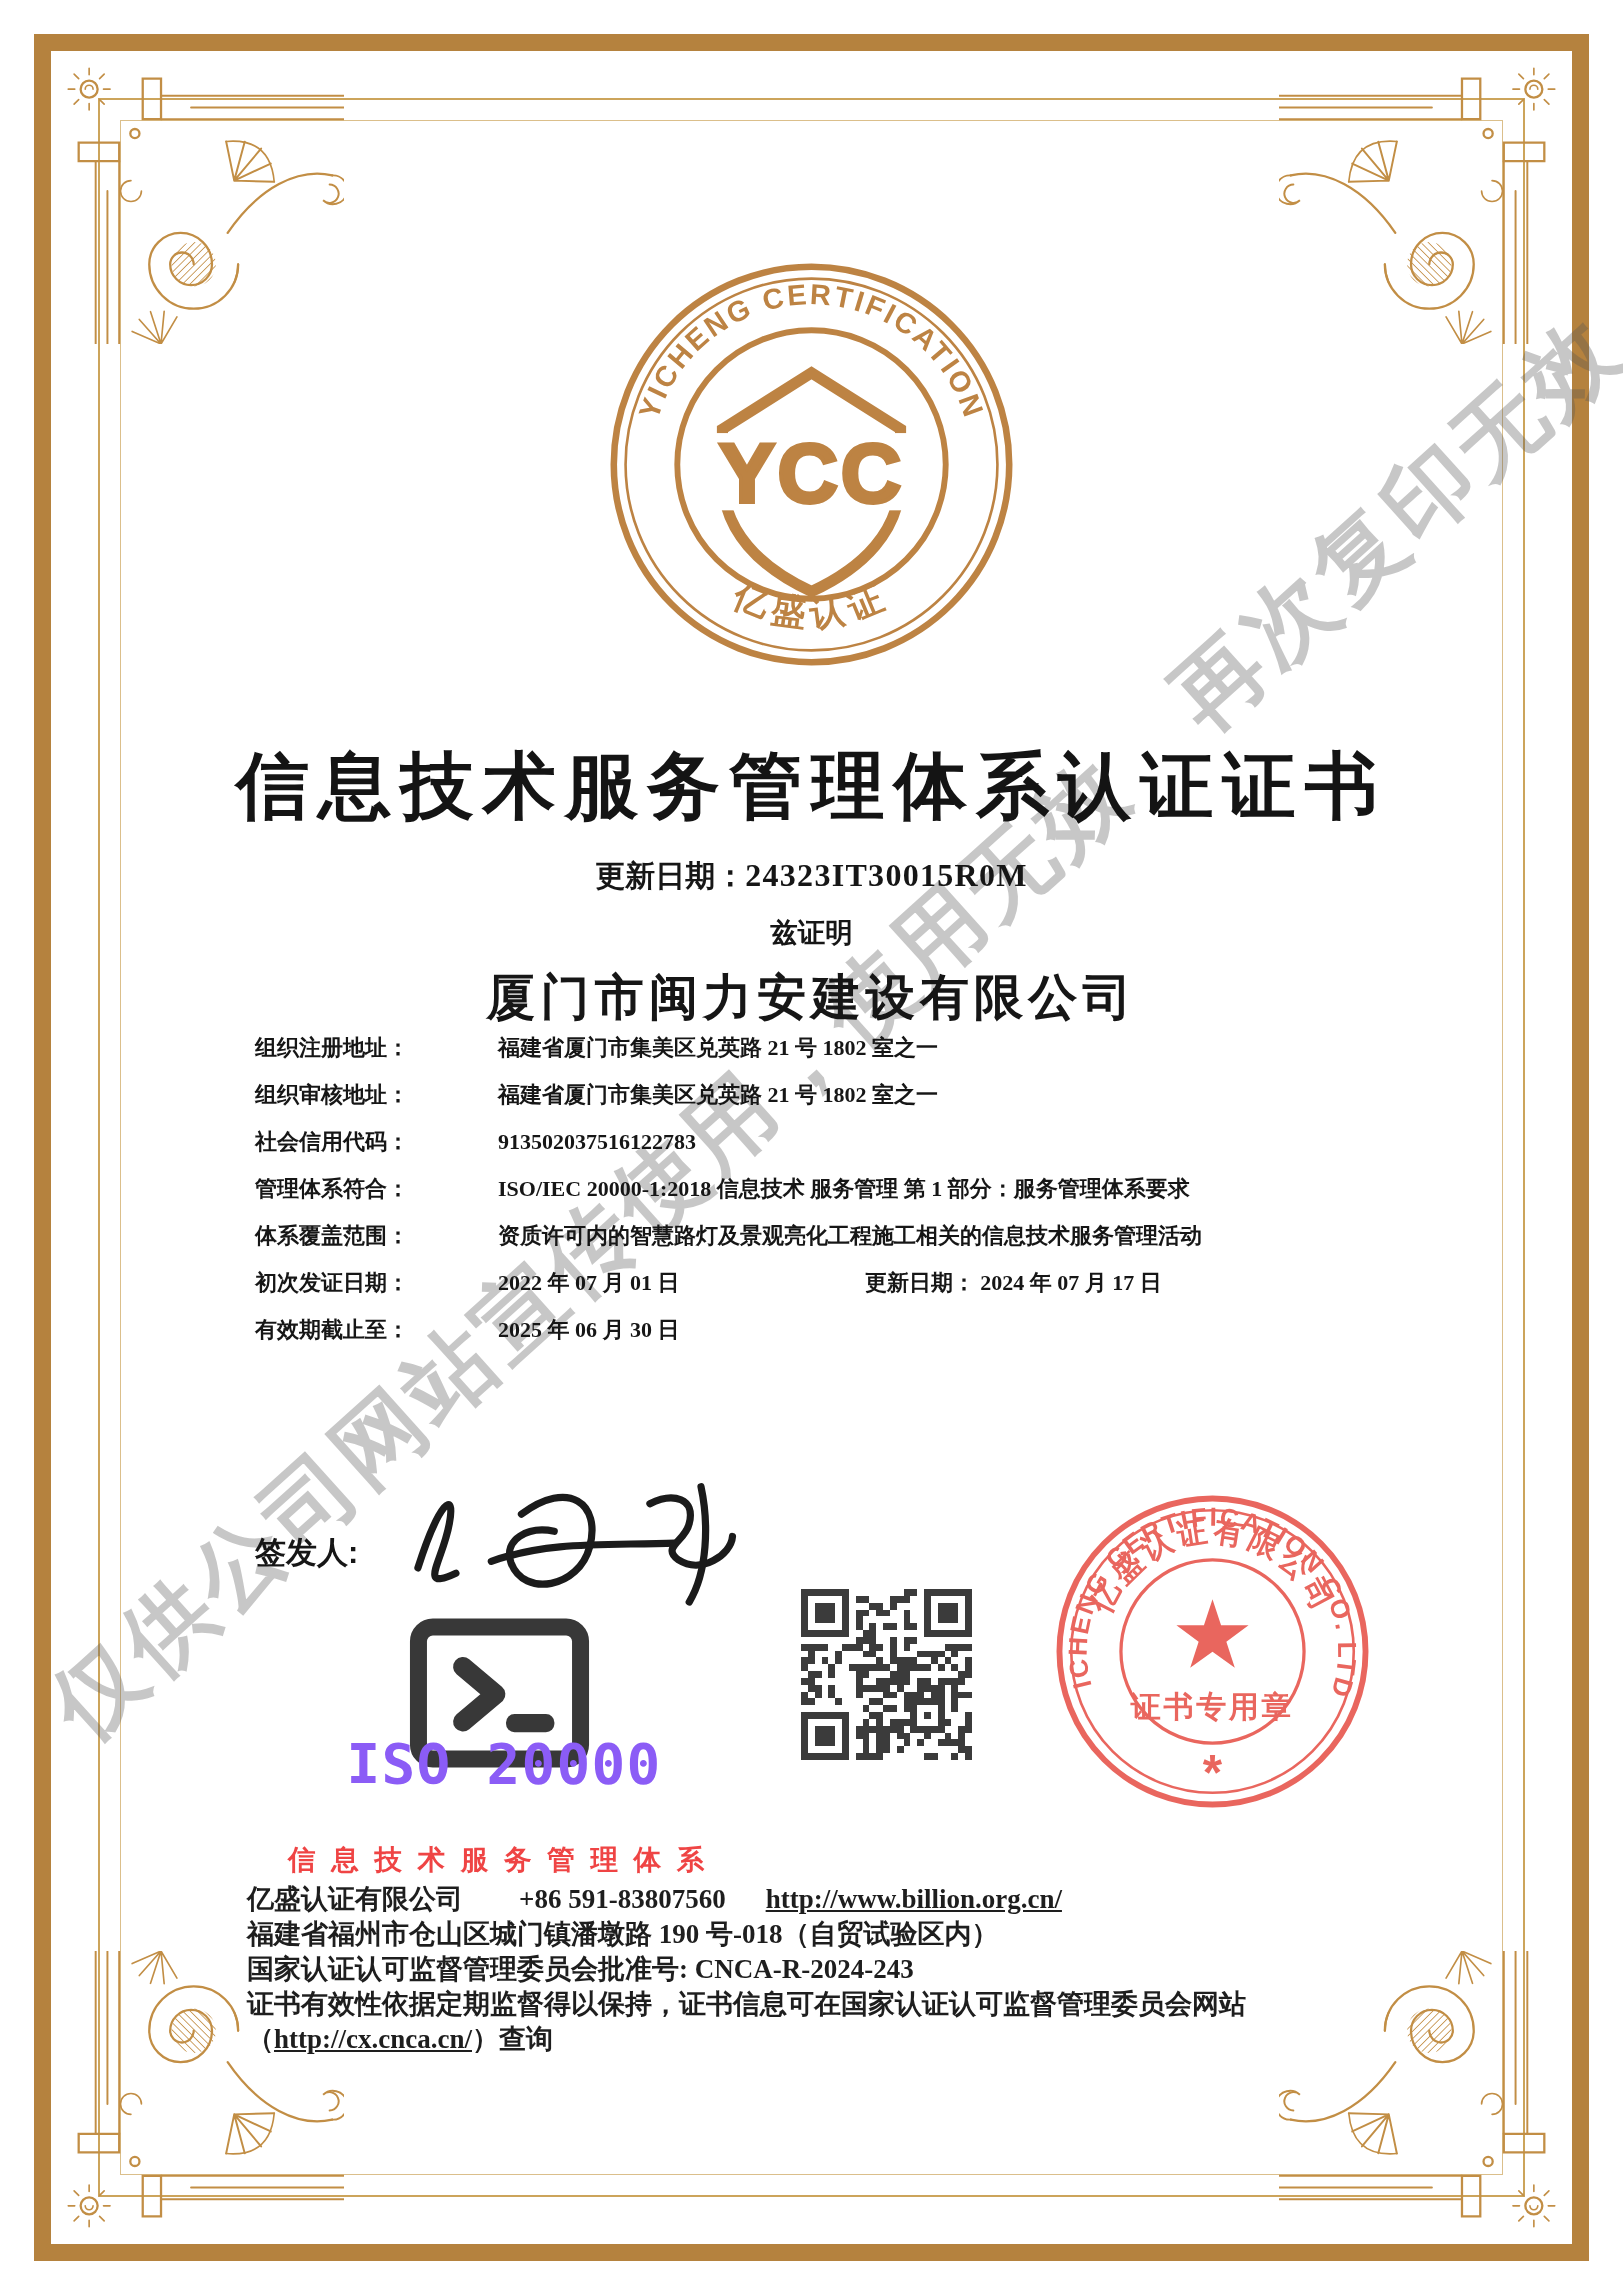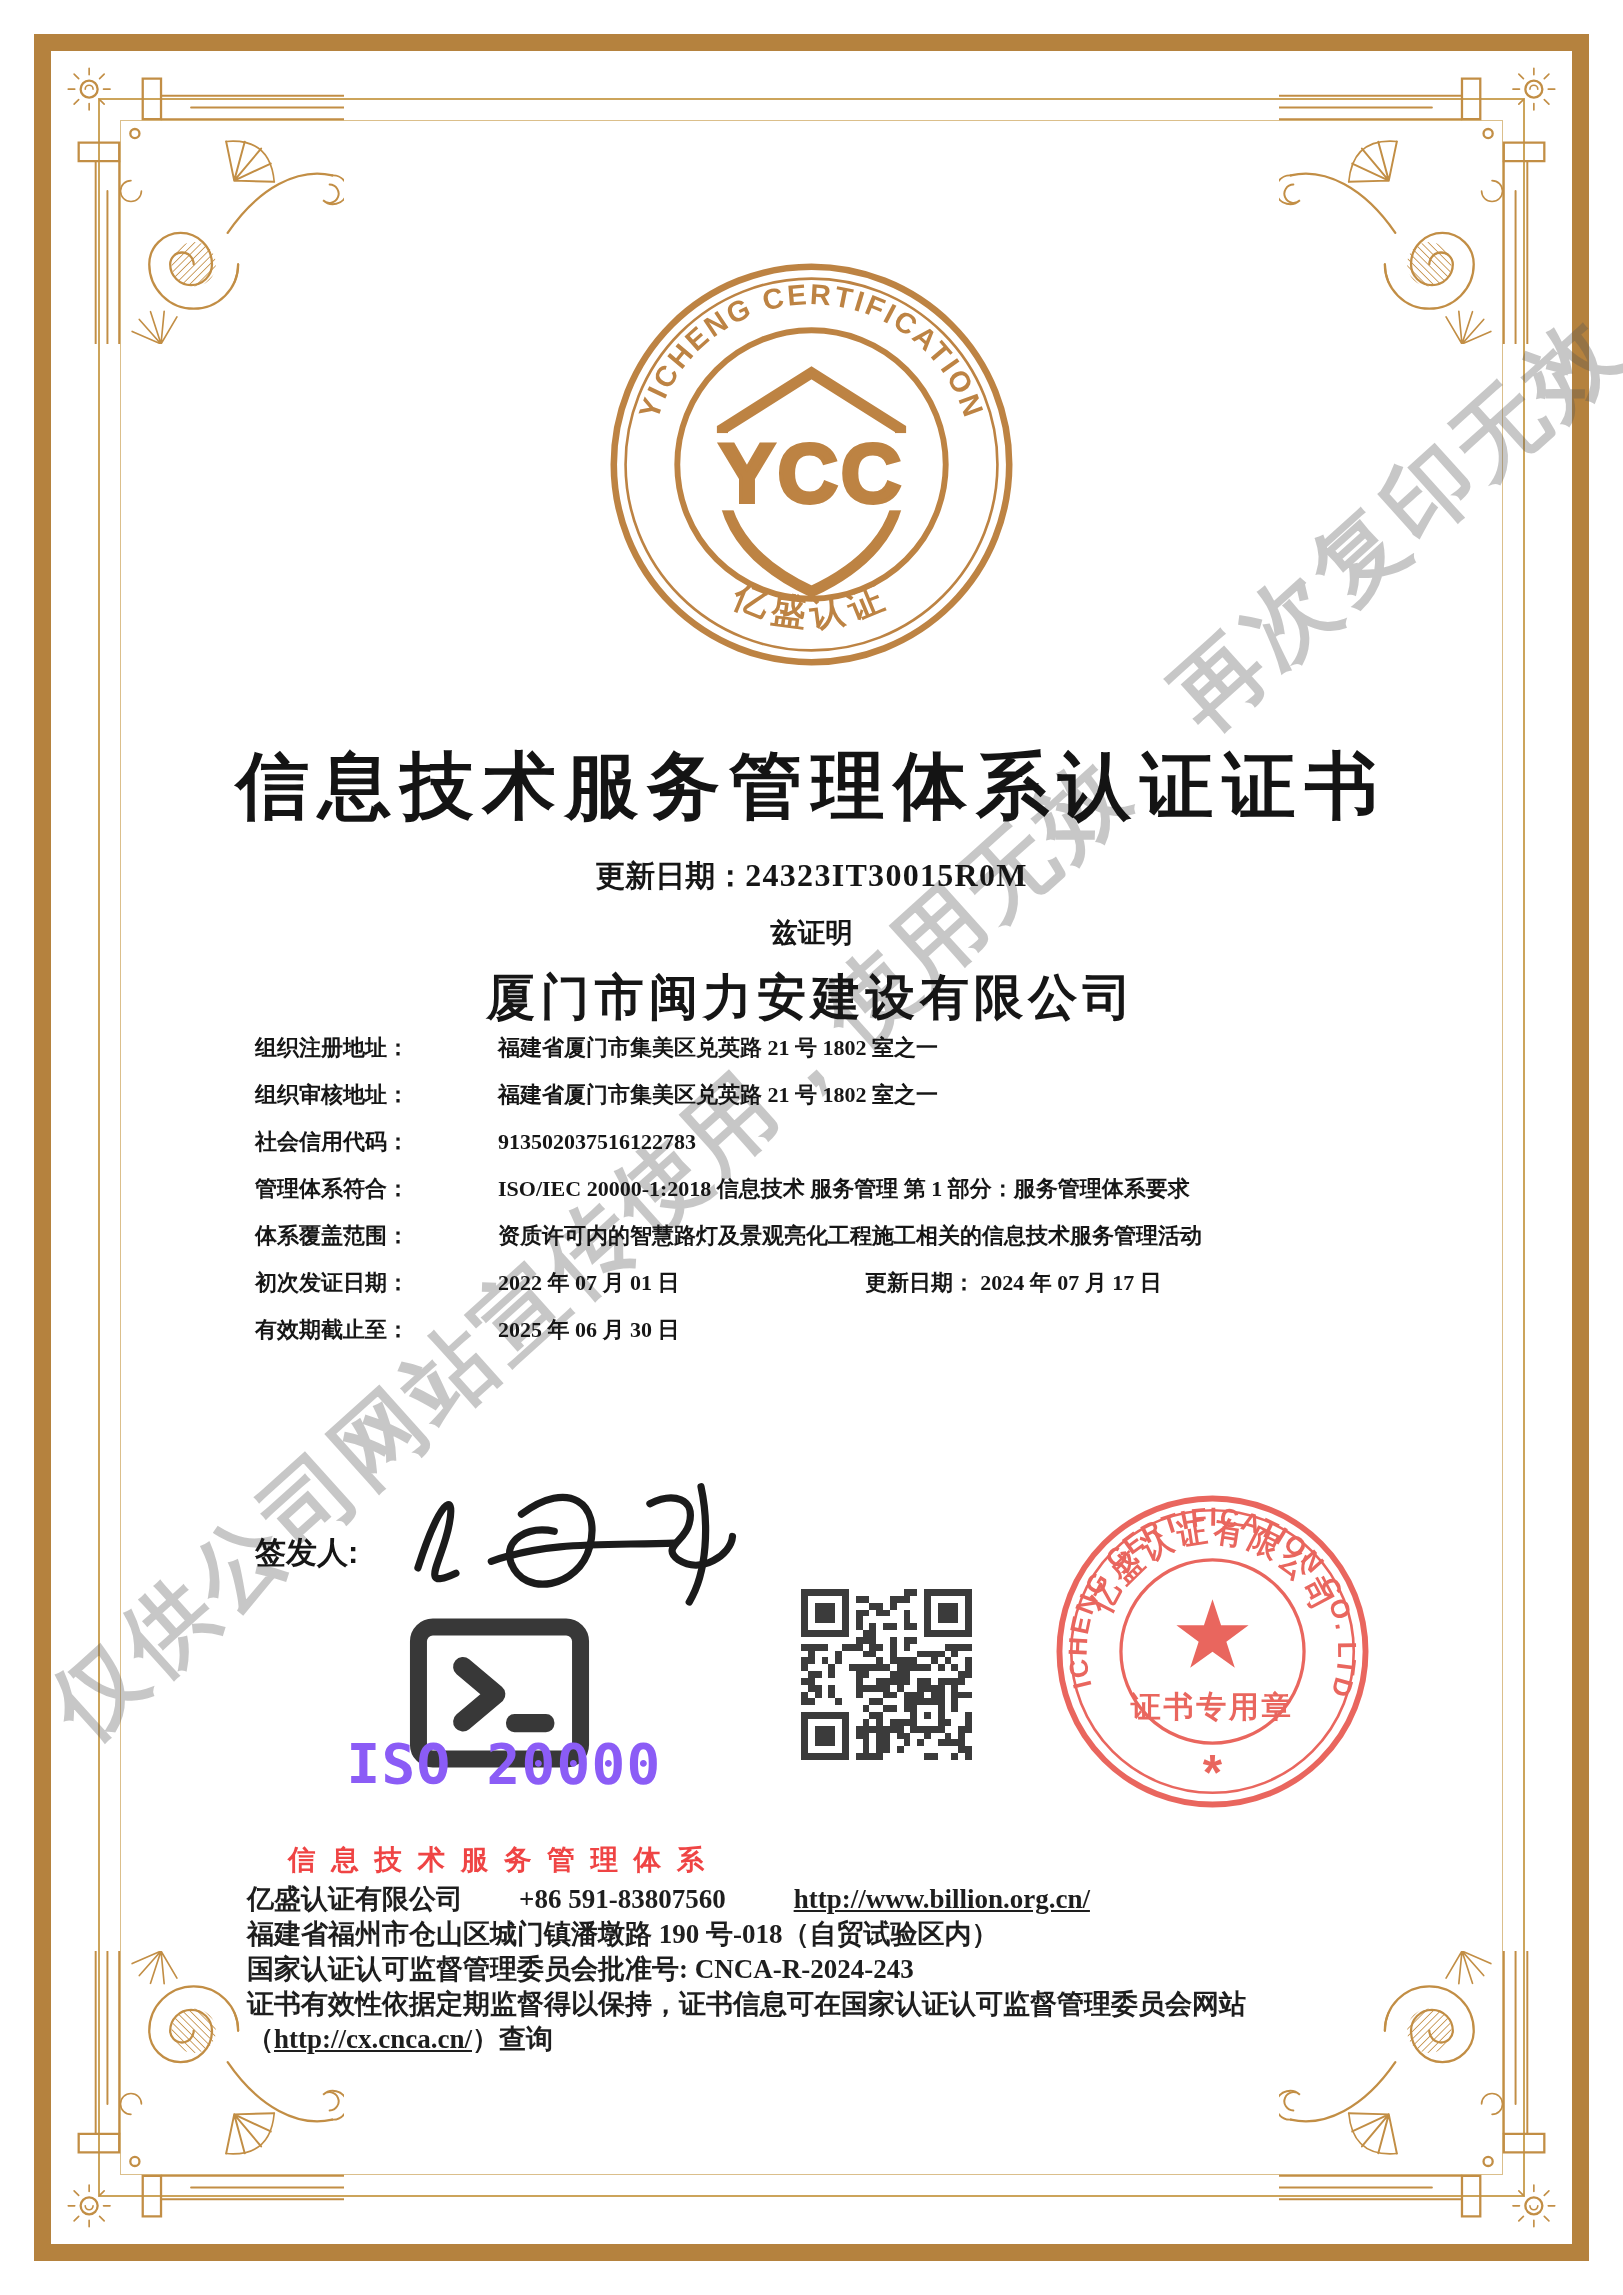--- a/index.html
+++ b/index.html
@@ -77,21 +77,21 @@
   .st-arc{font-size:40px;font-weight:bold;letter-spacing:3px;}
   .st-arc-cn{font-size:46px;font-weight:bold;letter-spacing:6px;}
   .st-label{font-size:46px;font-weight:bold;letter-spacing:4px;}
   .st-mark{font-size:76px;font-weight:bold;}
 
   
   .footer{left:247px;top:1882px;width:1152px;font-family:"Liberation Serif",serif;
     font-weight:bold;font-size:27px;line-height:35px;color:#1e1e1e;}
   .footer .l1{display:flex;}
   .footer .l1 .phone{margin-left:56px;}
-  .footer .l1 .site{margin-left:68px;text-decoration:underline;}
+  .footer .l1 .site{margin-left:40px;text-decoration:underline;}
   .footer .link{text-decoration:underline;}
 </style>
 </head>
 <body>
 
 <div class="abs outer-frame"></div>
 <div class="abs inner-line-1"></div>
 <div class="abs inner-line-2"></div>
 
 <svg width="0" height="0" style="position:absolute">

